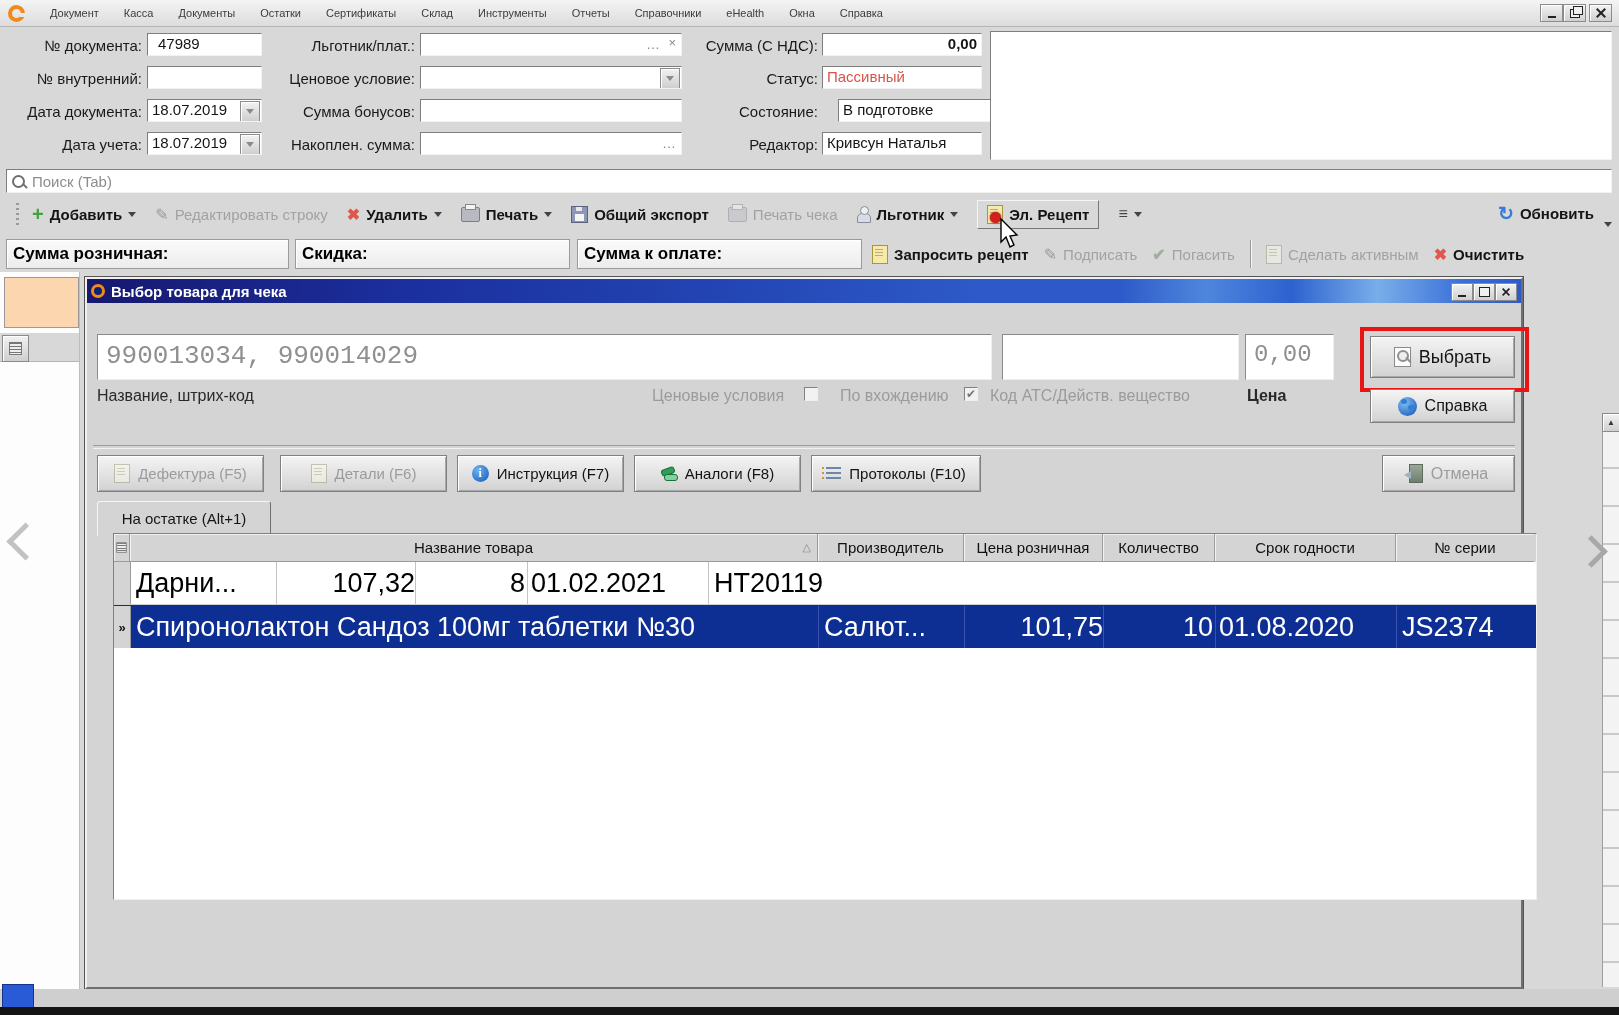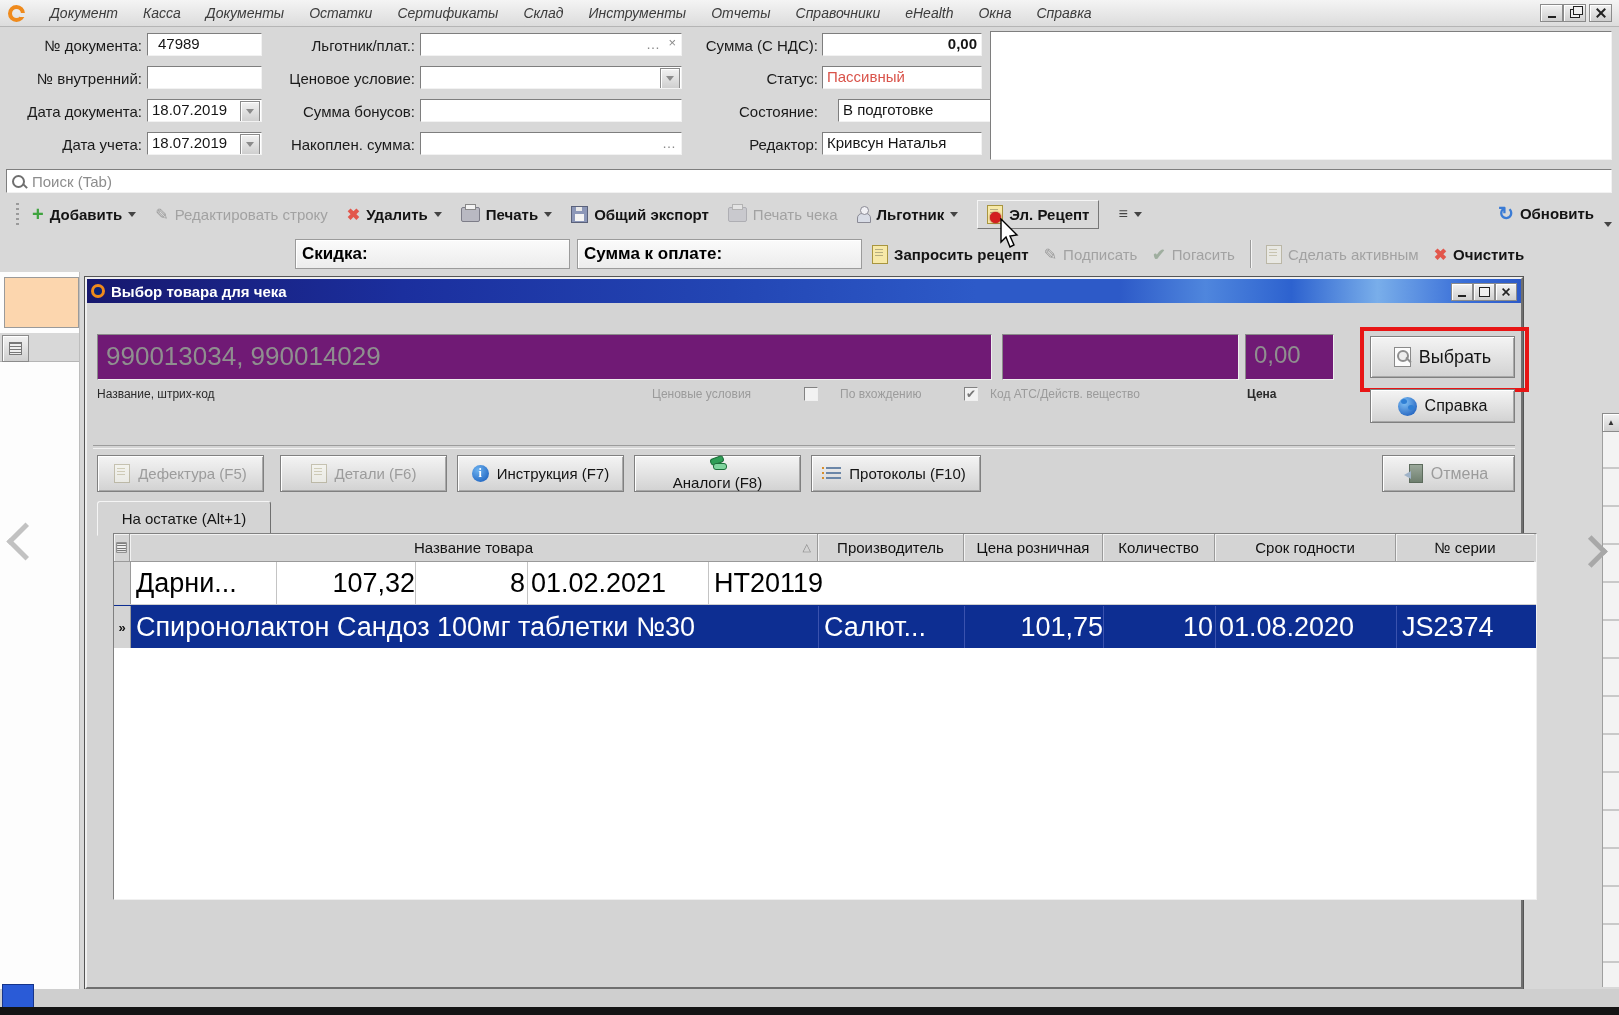--- a/index.html
+++ b/index.html
@@ -1,28 +1,28 @@
 <!DOCTYPE html>
 <html><head>
 <meta charset="utf-8">
 <style>
   html,body{margin:0;padding:0;background:#444;}
   #app{position:relative;width:1619px;height:1015px;background:#d8d8d8;
        font-family:"Liberation Sans",sans-serif;color:#151515;overflow:hidden;}
   .abs{position:absolute;}
   
   .sunken{border:1px solid;border-color:#7e7e7e #f2f2f2 #f2f2f2 #7e7e7e;background:#fff;}
-  .sunken2{border:1px solid;border-color:#8a8a8a #eee #eee #8a8a8a;background:#701a75;}
+  .sunken2{border:1px solid;border-color:#8a8a8a #eee #eee #8a8a8a;background:#ffffff;font-family:Liberation Mono, monospace;}
   .raised{border:1px solid;border-color:#f5f5f5 #777 #777 #f5f5f5;background:#d8d8d8;}
   .btn3d{border:1px solid #8b8b8b;background:linear-gradient(#f2f2f2,#cfcfcf);
          box-shadow:inset 1px 1px 0 #fff;display:flex;align-items:center;justify-content:center;}
   
   #menubar{left:0;top:0;width:1619px;height:27px;background:linear-gradient(#f4f4f4,#dcdcdc);
            border-bottom:1px solid #b5b5b5;display:flex;align-items:center;gap:25px;padding-left:8px;box-sizing:border-box;}
-  .menu-item{font-size:14px;color:#3c3c3c;white-space:nowrap;font-style:italic;}
+  .menu-item{font-size:11px;color:#3c3c3c;white-space:nowrap;}
   .logo-ring{width:17px;height:17px;border:4px solid #ef8a1c;border-radius:50%;box-sizing:border-box;position:relative;flex:0 0 auto;}
   .logo-ring:after{content:"";position:absolute;right:-4px;top:4px;width:5px;height:4px;background:inherit;background:#e8e8e8;}
   .winbtn{width:21px;height:16px;font-size:10px;font-weight:bold;}
   .glyph-min{width:8px;height:2px;background:#222;margin-top:8px;}
   .glyph-restore{width:8px;height:7px;border:1px solid #222;position:relative;background:#f0f0f0;}
   .glyph-restore:before{content:"";position:absolute;left:2px;top:-4px;width:8px;height:7px;border:1px solid #222;background:#f0f0f0;}
   .glyph-x{position:relative;width:10px;height:10px;}
   .glyph-x:before,.glyph-x:after{content:"";position:absolute;left:4px;top:-1px;width:2px;height:12px;background:#222;}
   .glyph-x:before{transform:rotate(45deg);}  .glyph-x:after{transform:rotate(-45deg);}
   
@@ -64,21 +64,21 @@
   .sep-v{width:1px;background:#9a9a9a;box-shadow:1px 0 0 #f5f5f5;height:28px;}
   
   #dialog{left:85px;top:277px;width:1438px;height:712px;background:#d4d4d4;
           border:2px solid;border-color:#f0f0f0 #6f6f6f #6f6f6f #f0f0f0;outline:1px solid #555;box-sizing:border-box;}
   #dlg-title{left:0;top:0;width:1434px;height:24px;display:flex;align-items:center;gap:6px;padding-left:4px;box-sizing:border-box;
      background:linear-gradient(90deg,#17186e 0%,#1b2f9e 22%,#2346b4 45%,#2d5ac8 62%,#2d5ac8 72%,#4f86dd 78%,#2d62cf 84%,#79aeea 90%,#3a6fd8 96%,#2d5ac8 100%);}
   #dlg-title .t{color:#fff;font-size:15px;font-weight:bold;}
   .dlg-ring{width:14px;height:14px;border:3px solid #ef8a1c;border-radius:50%;box-sizing:border-box;background:#0a2377;}
   .dlg-winbtn{width:20px;height:16px;font-size:9px;}
   .big-input{font-size:26px;color:#8f8f8f;padding:6px 8px;box-sizing:border-box;white-space:nowrap;overflow:hidden;}
-  .dlg-label{font-size:12px;color:#2a2a2a;white-space:nowrap;}
+  .dlg-label{font-size:16px;color:#2a2a2a;white-space:nowrap;}
   .dlg-label.dim{color:#9b9b9b;}
   .cb{width:14px;height:14px;box-sizing:border-box;border:1px solid;border-color:#828282 #f0f0f0 #f0f0f0 #828282;background:#f2f2f2;
       display:flex;align-items:center;justify-content:center;font-size:12px;color:#777;line-height:12px;}
   .dlg-btn{display:flex;align-items:center;justify-content:center;gap:8px;font-size:16px;color:#141414;
            border:1px solid #808080;background:linear-gradient(#f4f4f4,#d2d2d2);box-shadow:inset 1px 1px 0 #fff,inset -1px -1px 0 #a8a8a8;box-sizing:border-box;}
   .dlg-btn.dis{color:#9c9c9c;}
   .fn-btn{font-size:15px;}
   .icon-info{width:17px;height:17px;border-radius:50%;background:radial-gradient(circle at 35% 30%,#6db2f0,#1257b8);color:#fff;
              font-size:12px;font-weight:bold;font-family:"Liberation Serif",serif;display:flex;align-items:center;justify-content:center;}
   .icon-globe{width:19px;height:19px;border-radius:50%;background:radial-gradient(circle at 35% 30%,#7fc0f5,#0f4fb4);position:relative;overflow:hidden;}
@@ -246,20 +246,21 @@
       <span class="icon-lines">≡</span>
       <span class="tri-down"></span>
       </span>
   </div>
   <div class="abs tbtn" style="left:1498px;top:205px;">
     <span class="icon-refresh">↻</span>
     <span>Обновить</span>
     </div>
   <span class="abs tri-down" style="left:1604px;top:222px;"></span>
 
+  <div class="abs totbox" style="left:6px;top:239px;width:283px;height:30px;">Сумма розничная:</div>
   <div class="abs totbox" style="left:295px;top:239px;width:275px;height:30px;">Скидка:</div>
   <div class="abs totbox" style="left:577px;top:239px;width:285px;height:30px;">Сумма к оплате:</div>
   <div class="abs" style="left:872px;top:238px;height:32px;display:flex;align-items:center;gap:15px;">
     <span class="tbtn">
       <span class="icon-doc yellow"></span>
       <span>Запросить рецепт</span>
       </span>
     <span class="tbtn dis">
       <span class="icon-pencil">✎</span>
       <span>Подписать</span>
@@ -338,21 +339,21 @@
         <span>Дефектура (F5)</span>
       </div>
     <div class="abs dlg-btn fn-btn dis" style="left:193px;top:176px;width:167px;height:37px;">
       <span class="icon-doc dim"></span>
         <span>Детали (F6)</span>
       </div>
     <div class="abs dlg-btn fn-btn" style="left:370px;top:176px;width:167px;height:37px;">
       <span class="icon-info">i</span>
         <span>Инструкция (F7)</span>
       </div>
-    <div class="abs dlg-btn fn-btn" style="left:547px;top:176px;width:167px;height:37px;flex-direction:column;">
+    <div class="abs dlg-btn fn-btn" style="left:547px;top:176px;width:167px;height:37px;">
       <span class="icon-analog"></span>
         <span>Аналоги (F8)</span>
       </div>
     <div class="abs dlg-btn fn-btn" style="left:724px;top:176px;width:170px;height:37px;">
       <span class="icon-proto"></span>
         <span>Протоколы (F10)</span>
       </div>
     <div class="abs dlg-btn dis" style="left:1295px;top:176px;width:133px;height:37px;">
       <span class="icon-door"></span>
         <span>Отмена</span>

